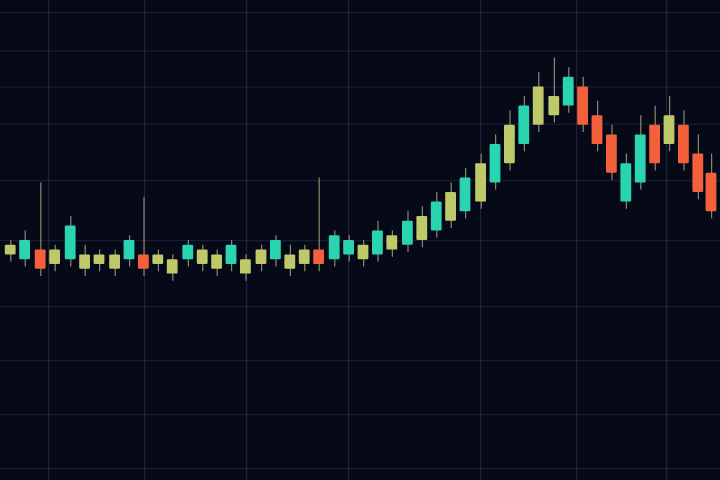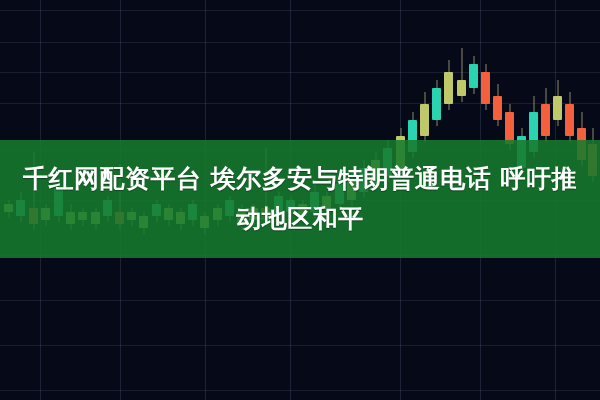--- a/index.html
+++ b/index.html
@@ -252,17 +252,14 @@
           <div class="wick" style="top: 0px; height: 54px; background: rgb(138, 138, 106);"></div>
           <div class="body" style="top: 16px; height: 32px; background: rgb(244, 96, 60);"></div>
         </div>
         <div class="candle" style="left: 588px; top: 128px; width: 9px; height: 54px;">
           <div class="wick" style="top: 0px; height: 54px; background: rgb(138, 138, 106);"></div>
           <div class="body" style="top: 16px; height: 32px; background: rgb(244, 96, 60);"></div>
         </div>
       </div>
   </div>
 
-  <div class="banner">
-    <div class="banner-text">千红网配资平台 埃尔多安与特朗普通电话 呼吁推动地区和平</div>
-  </div>
 
 </div>
 
 </body></html>

